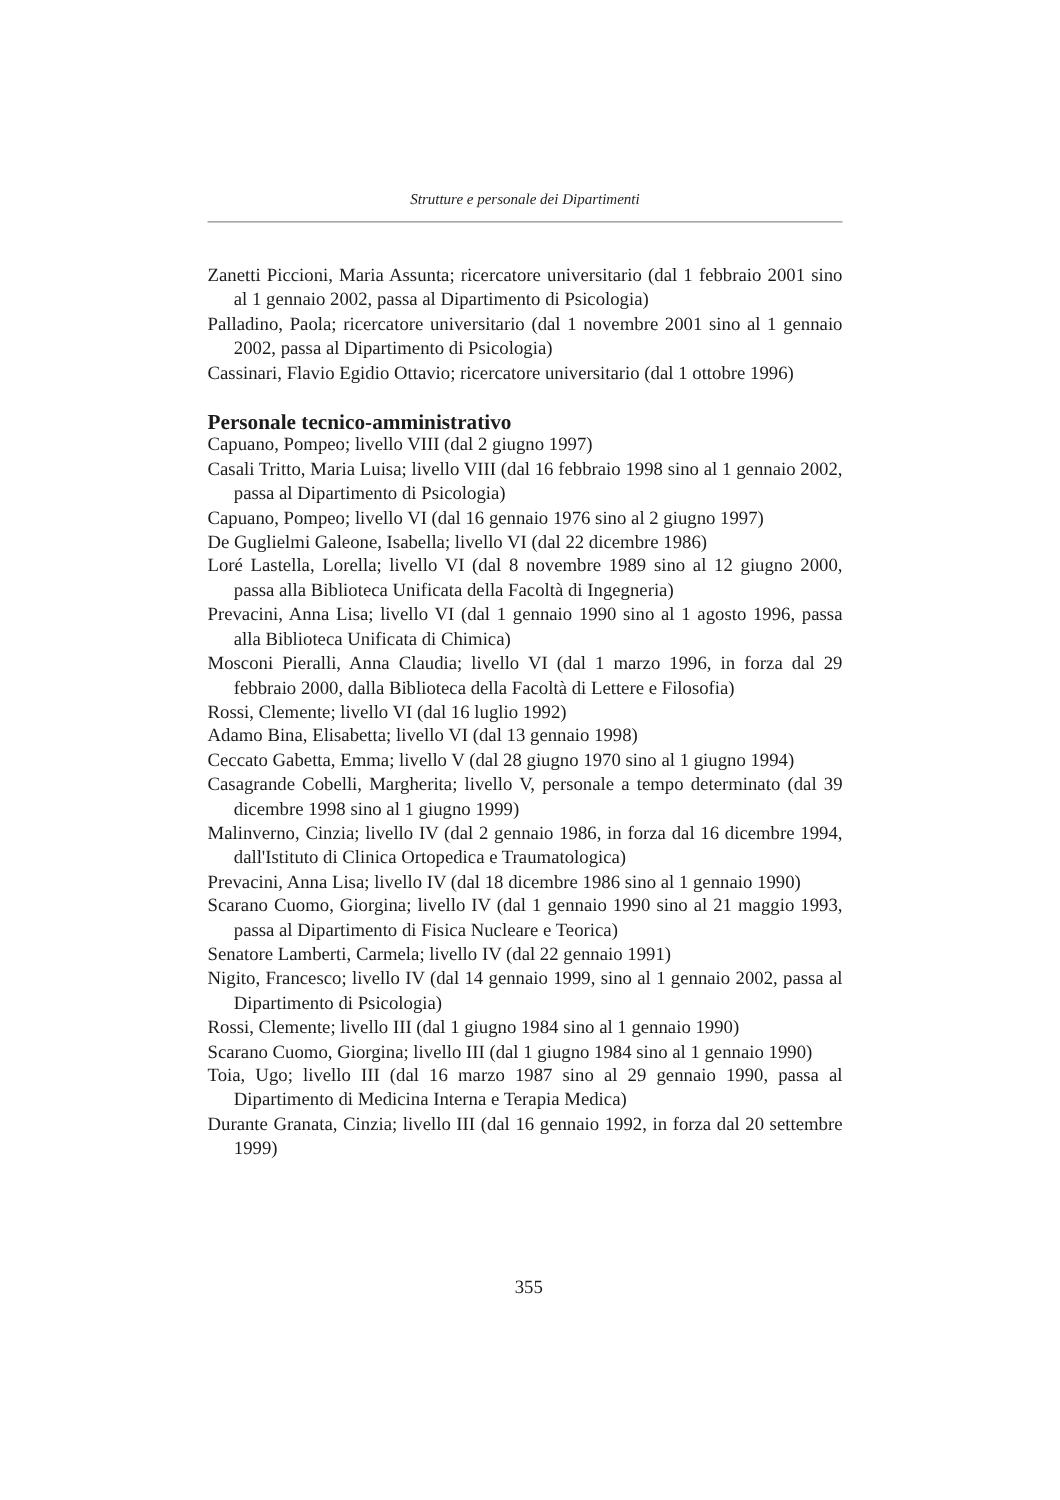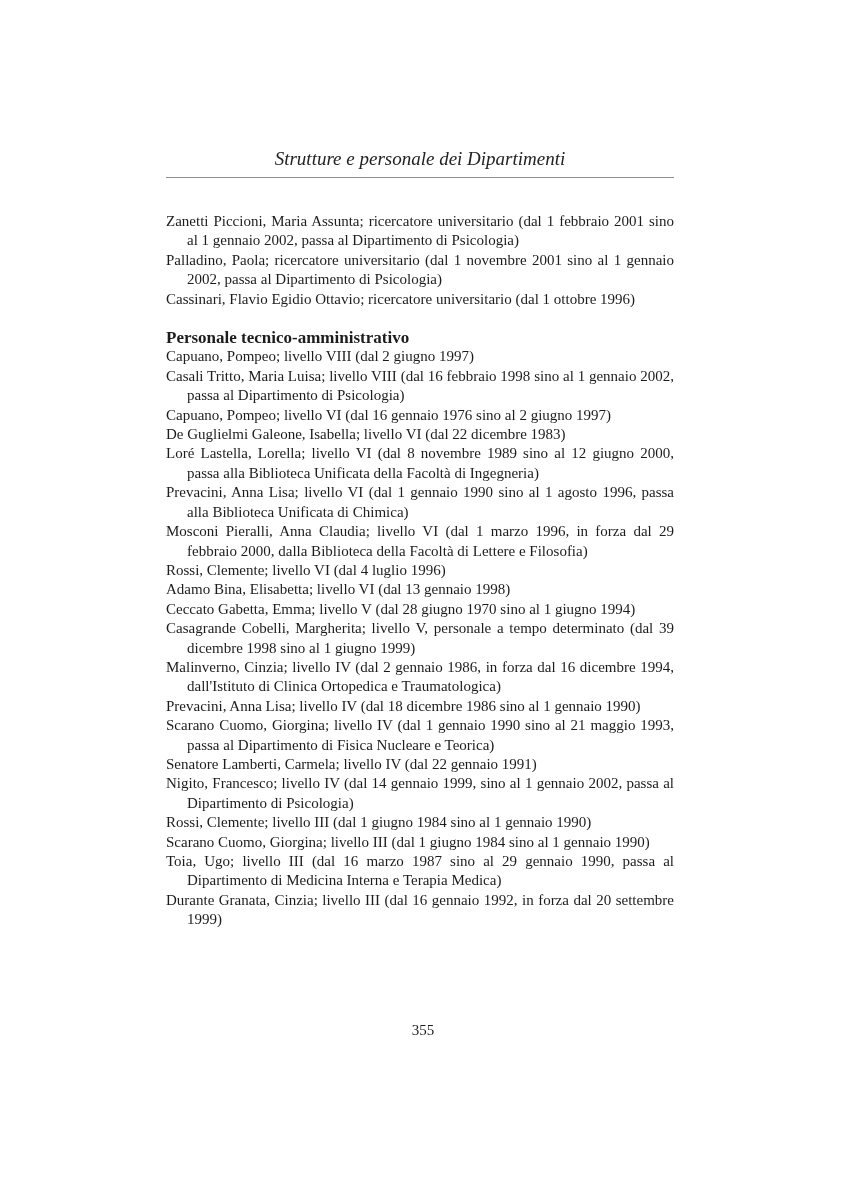--- a/index.html
+++ b/index.html
@@ -18,21 +18,21 @@
   }
   .content {
     position: absolute;
     left: 166px;
     top: 150px;
     width: 508px;
   }
   .running-head {
     text-align: center;
     font-style: italic;
-    font-size: 19px;
+    font-size: 12px;
     line-height: 18px;
     color: #222222;
   }
   .rule {
     height: 0;
     border-bottom: 1px solid #8f8f8f;
     margin-top: 9px;
     margin-bottom: 0;
   }
   .body-text {
@@ -74,25 +74,25 @@
     <div class="body-text">
       <p class="entry">Zanetti Piccioni, Maria Assunta; ricercatore universitario (dal 1 febbraio 2001 sino al 1 gennaio 2002, passa al Dipartimento di Psicologia)</p>
       <p class="entry">Palladino, Paola; ricercatore universitario (dal 1 novembre 2001 sino al 1 gennaio 2002, passa al Dipartimento di Psicologia)</p>
       <p class="entry">Cassinari, Flavio Egidio Ottavio; ricercatore universitario (dal 1 ottobre 1996)</p>
 
       <h2 class="section-heading">Personale tecnico-amministrativo</h2>
 
       <p class="entry">Capuano, Pompeo; livello VIII (dal 2 giugno 1997)</p>
       <p class="entry">Casali Tritto, Maria Luisa; livello VIII (dal 16 febbraio 1998 sino al 1 gennaio 2002, passa al Dipartimento di Psicologia)</p>
       <p class="entry">Capuano, Pompeo; livello VI (dal 16 gennaio 1976 sino al 2 giugno 1997)</p>
-      <p class="entry">De Guglielmi Galeone, Isabella; livello VI (dal 22 dicembre 1983)</p>
+      <p class="entry">De Guglielmi Galeone, Isabella; livello VI (dal 22 dicembre 1986)</p>
       <p class="entry">Loré Lastella, Lorella; livello VI (dal 8 novembre 1989 sino al 12 giugno 2000, passa alla Biblioteca Unificata della Facoltà di Ingegneria)</p>
       <p class="entry">Prevacini, Anna Lisa; livello VI (dal 1 gennaio 1990 sino al 1 agosto 1996, passa alla Biblioteca Unificata di Chimica)</p>
       <p class="entry">Mosconi Pieralli, Anna Claudia; livello VI (dal 1 marzo 1996, in forza dal 29 febbraio 2000, dalla Biblioteca della Facoltà di Lettere e Filosofia)</p>
-      <p class="entry">Rossi, Clemente; livello VI (dal 4 luglio 1996)</p>
+      <p class="entry">Rossi, Clemente; livello VI (dal 16 luglio 1992)</p>
       <p class="entry">Adamo Bina, Elisabetta; livello VI (dal 13 gennaio 1998)</p>
       <p class="entry">Ceccato Gabetta, Emma; livello V (dal 28 giugno 1970 sino al 1 giugno 1994)</p>
       <p class="entry">Casagrande Cobelli, Margherita; livello V, personale a tempo determinato (dal 39 dicembre 1998 sino al 1 giugno 1999)</p>
       <p class="entry">Malinverno, Cinzia; livello IV (dal 2 gennaio 1986, in forza dal 16 dicembre 1994, dall'Istituto di Clinica Ortopedica e Traumatologica)</p>
       <p class="entry">Prevacini, Anna Lisa; livello IV (dal 18 dicembre 1986 sino al 1 gennaio 1990)</p>
       <p class="entry">Scarano Cuomo, Giorgina; livello IV (dal 1 gennaio 1990 sino al 21 maggio 1993, passa al Dipartimento di Fisica Nucleare e Teorica)</p>
       <p class="entry">Senatore Lamberti, Carmela; livello IV (dal 22 gennaio 1991)</p>
       <p class="entry">Nigito, Francesco; livello IV (dal 14 gennaio 1999, sino al 1 gennaio 2002, passa al Dipartimento di Psicologia)</p>
       <p class="entry">Rossi, Clemente; livello III (dal 1 giugno 1984 sino al 1 gennaio 1990)</p>
       <p class="entry">Scarano Cuomo, Giorgina; livello III (dal 1 giugno 1984 sino al 1 gennaio 1990)</p>

